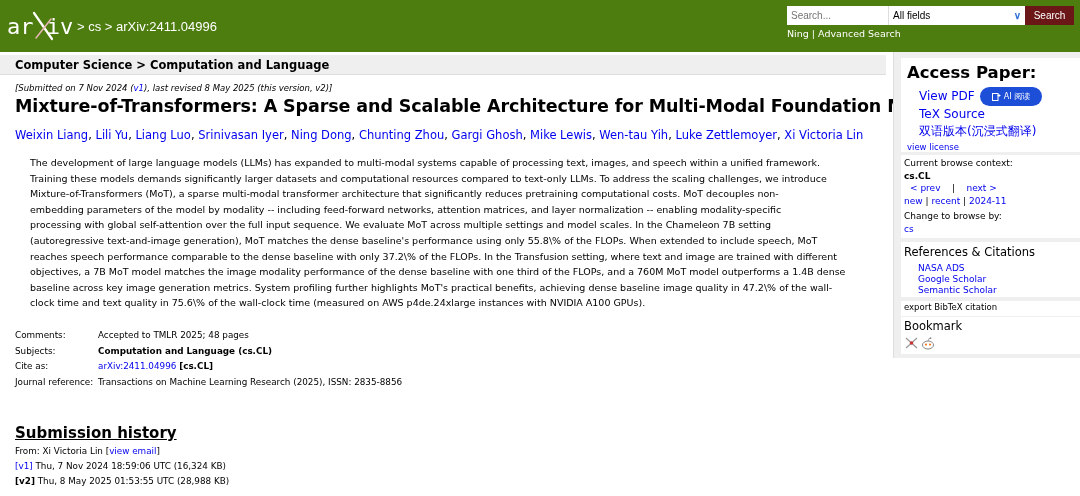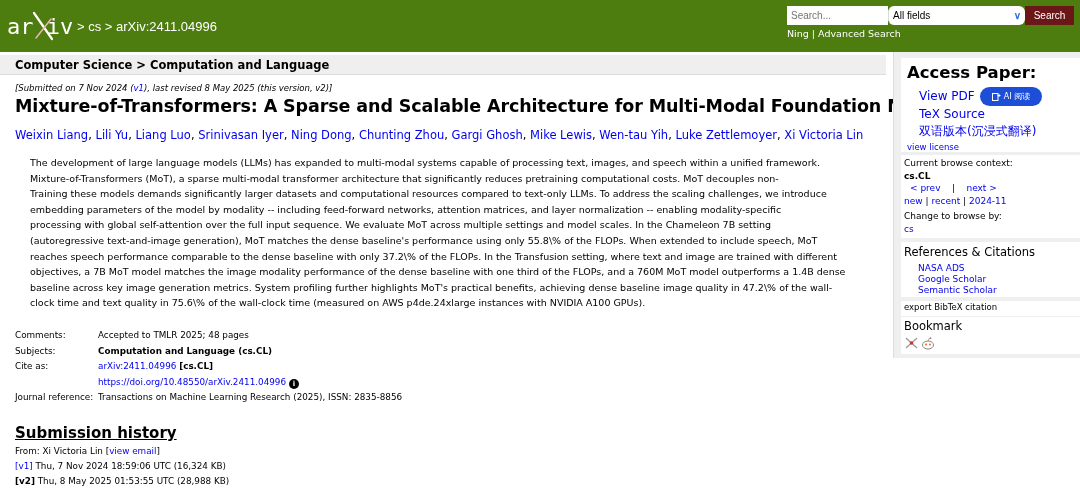--- a/index.html
+++ b/index.html
@@ -9,21 +9,21 @@
 
   
   .header { position: absolute; left: 0; top: 0; width: 1080px; height: 52px; background: #4d7c0f; }
   .logo { position: absolute; left: 7px; top: 13px; height: 26px; display: flex; align-items: center; color: #fff; }
   .logo-text { font-family: "DejaVu Sans Mono", "Liberation Mono", monospace; font-size: 22px; color: #fff; letter-spacing: 0px; position: relative; }
   .logo svg { position: absolute; left: 24px; top: -2px; }
   .crumbs { position: absolute; left: 77px; top: 19px; font-size: 13px; color: #fff; font-family: "Liberation Sans", sans-serif; }
   .crumbs span { color: #fff; }
   .search-wrap { position: absolute; left: 787px; top: 6px; display: flex; height: 19px; }
   .search-input { width: 101px; height: 19px; border: none; background: #fff; font-size: 10px; padding: 0 4px; font-family: "Liberation Sans", sans-serif; color: #999; outline: none; }
-  .search-select { width: 137px; height: 19px; background: #fff; border-left: 1px solid #ddd; font-size: 10px; padding: 0 4px; display: flex; align-items: center; justify-content: space-between; font-family: "Liberation Sans", sans-serif; color: #000; border-radius: 6px; }
+  .search-select { width: 137px; height: 19px; background: #fff; border-left: 1px solid #ddd; font-size: 10px; padding: 0 4px; display: flex; align-items: center; justify-content: space-between; font-family: "Liberation Sans", sans-serif; color: #000; }
   .search-select .chev { color: #2f6fd6; font-size: 10px; font-weight: bold; }
   .search-btn { width: 49px; height: 19px; background: #6b1717; color: #fff; font-size: 10px; border: none; font-family: "Liberation Sans", sans-serif; display: flex; align-items: center; justify-content: center; }
   .help-links { position: absolute; left: 787px; top: 28px; font-size: 9.5px; color: #fff; font-family: "DejaVu Sans", sans-serif; }
   .help-links span { color: #fff; }
 
   
   .main { position: absolute; left: 0; top: 52px; width: 893px; }
   .subheader { position: absolute; left: 0; top: 3px; width: 886px; height: 20px; background: #efefef; border-bottom: 1px solid #ddd; }
   .subheader-text { position: absolute; left: 15px; top: 3px; font-size: 11.5px; font-weight: bold; color: #000; }
   .dateline { position: absolute; left: 15px; top: 31px; font-size: 8.5px; font-style: italic; color: #000; }
@@ -98,22 +98,22 @@
   <div class="subheader">
     <div class="subheader-text">Computer Science &gt; Computation and Language</div>
   </div>
   <div class="dateline"><span>[Submitted on 7 Nov 2024 (</span><a class="link">v1</a><span>), last revised 8 May 2025 (this version, v2)]</span></div>
   <h1 class="title">Mixture-of-Transformers: A Sparse and Scalable Architecture for Multi-Modal Foundation Models</h1>
   <div class="authors">
     <a class="link">Weixin Liang</a><span class="sep">, </span><a class="link">Lili Yu</a><span class="sep">, </span><a class="link">Liang Luo</a><span class="sep">, </span><a class="link">Srinivasan Iyer</a><span class="sep">, </span><a class="link">Ning Dong</a><span class="sep">, </span><a class="link">Chunting Zhou</a><span class="sep">, </span><a class="link">Gargi Ghosh</a><span class="sep">, </span><a class="link">Mike Lewis</a><span class="sep">, </span><a class="link">Wen-tau Yih</a><span class="sep">, </span><a class="link">Luke Zettlemoyer</a><span class="sep">, </span><a class="link">Xi Victoria Lin</a>
   </div>
   <div class="abstract">
     <div>The development of large language models (LLMs) has expanded to multi-modal systems capable of processing text, images, and speech within a unified framework.</div>
+    <div>Training these models demands significantly larger datasets and computational resources compared to text-only LLMs. To address the scaling challenges, we introduce</div>
     <div>Mixture-of-Transformers (MoT), a sparse multi-modal transformer architecture that significantly reduces pretraining computational costs. MoT decouples non-</div>
-    <div>Training these models demands significantly larger datasets and computational resources compared to text-only LLMs. To address the scaling challenges, we introduce</div>
     <div>embedding parameters of the model by modality -- including feed-forward networks, attention matrices, and layer normalization -- enabling modality-specific</div>
     <div>processing with global self-attention over the full input sequence. We evaluate MoT across multiple settings and model scales. In the Chameleon 7B setting</div>
     <div>(autoregressive text-and-image generation), MoT matches the dense baseline's performance using only 55.8\% of the FLOPs. When extended to include speech, MoT</div>
     <div>reaches speech performance comparable to the dense baseline with only 37.2\% of the FLOPs. In the Transfusion setting, where text and image are trained with different</div>
     <div>objectives, a 7B MoT model matches the image modality performance of the dense baseline with one third of the FLOPs, and a 760M MoT model outperforms a 1.4B dense</div>
     <div>baseline across key image generation metrics. System profiling further highlights MoT's practical benefits, achieving dense baseline image quality in 47.2\% of the wall-</div>
     <div>clock time and text quality in 75.6\% of the wall-clock time (measured on AWS p4de.24xlarge instances with NVIDIA A100 GPUs).</div>
   </div>
 
   <div class="meta">
@@ -121,24 +121,20 @@
       <span class="meta-label">Comments:</span>
       <span class="meta-val">Accepted to TMLR 2025; 48 pages</span>
     </div>
     <div class="meta-row">
       <span class="meta-label">Subjects:</span>
       <b class="meta-val">Computation and Language (cs.CL)</b>
     </div>
     <div class="meta-row">
       <span class="meta-label">Cite as:</span>
       <span class="meta-val"><a class="link">arXiv:2411.04996</a> <b>[cs.CL]</b></span>
-    </div>
-    <div class="meta-row">
-      <span class="meta-label"></span>
-      <span class="meta-val"><a class="link">https://doi.org/10.48550/arXiv.2411.04996</a><span class="info-icon">i</span></span>
     </div>
     <div class="meta-row">
       <span class="meta-label">Journal reference:</span>
       <span class="meta-val">Transactions on Machine Learning Research (2025), ISSN: 2835-8856</span>
     </div>
   </div>
 
   <div class="sub-history">
     <h2>Submission history</h2>
     <div class="line"><span>From: Xi Victoria Lin [</span><a class="link">view email</a><span>]</span></div>

